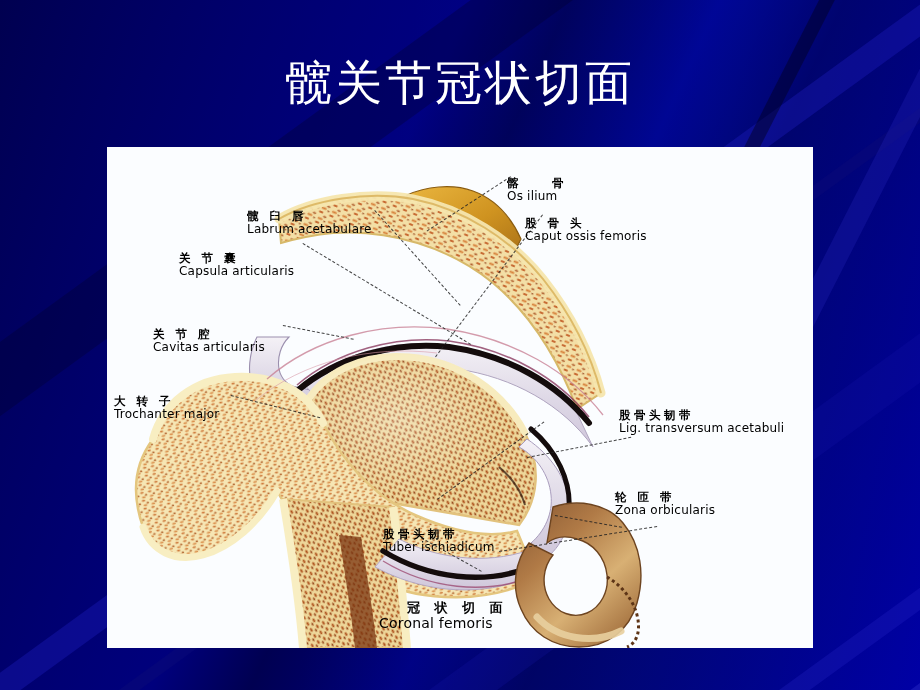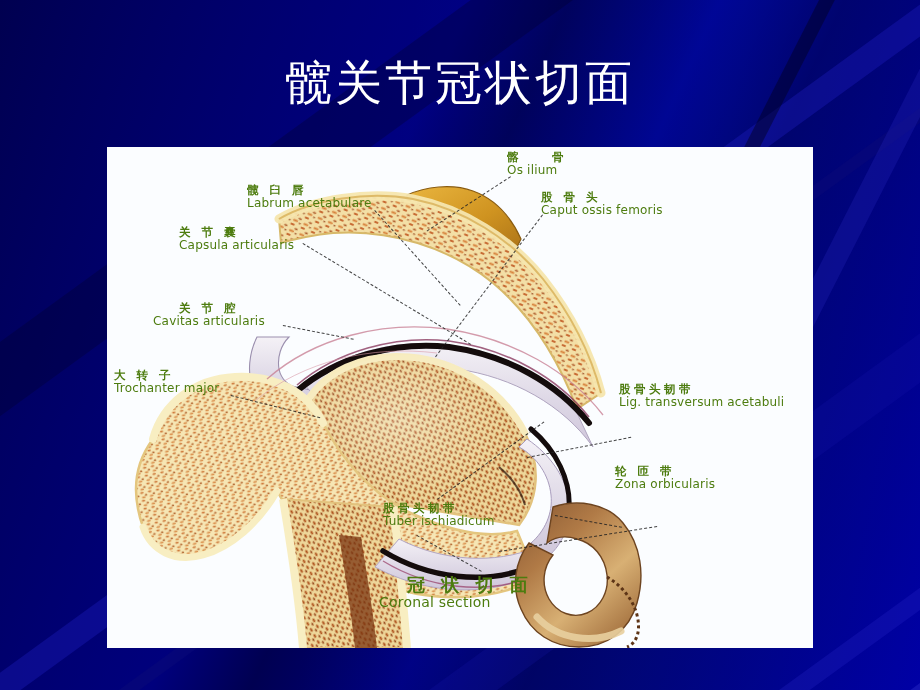--- a/index.html
+++ b/index.html
@@ -32,37 +32,37 @@
     font-size:47px;color:#ffffff;letter-spacing:3px;line-height:1.15;
     white-space:nowrap;
   }
 
   #panel{
     position:absolute;left:107px;top:147px;width:706px;height:501px;
     background:#fbfdff;overflow:hidden;
   }
 
   
-  .lbl{position:absolute;color:#4d7c0f;line-height:1.12;white-space:nowrap;}
+  .lbl{position:absolute;color:#000000;line-height:1.12;white-space:nowrap;margin-top:26px;}
   .lbl .cn{font-family:"DejaVu Sans","Liberation Sans",sans-serif;font-size:11.5px;font-weight:700;letter-spacing:3.5px;display:block;}
   .lbl .la{font-family:"DejaVu Sans","Liberation Sans",sans-serif;font-size:12px;letter-spacing:.2px;display:block;}
 
   
   .lead{position:absolute;height:0;border-top:1px dashed #222;transform-origin:0 0;opacity:.85;}
 
   
   #art{position:absolute;left:0;top:0;width:706px;height:501px;}
   .cap{
     position:absolute;left:0;bottom:8px;width:706px;text-align:center;
     font-family:"DejaVu Sans","Liberation Sans",sans-serif;
     font-size:15px;color:#111;letter-spacing:1px;
   }
   .cap b{font-weight:700;}
   .coronal{position:absolute;left:272px;top:428px;}
-  .coronal .cn{font-size:18px;letter-spacing:5px;font-weight:700;padding-left:28px;}
+  .coronal .cn{font-size:13px;letter-spacing:5px;font-weight:700;padding-left:28px;}
   .coronal .la{font-size:14px;}
 </style>
 </head>
 <body>
 
 <div id="slide">
 
   <div class="streak s1"></div>
   <div class="streak s2"></div>
   <div class="streak s3"></div>
@@ -202,56 +202,56 @@
     <div class="lbl" style="left:140px;top:37px;">
       <span class="cn">髋 臼 唇</span>
       <span class="la">Labrum acetabulare</span>
     </div>
 
     <div class="lbl" style="left:72px;top:79px;">
       <span class="cn">关 节 囊</span>
       <span class="la">Capsula articularis</span>
     </div>
 
-    <div class="lbl" style="left:46px;top:155px;text-align:center;">
+    <div class="lbl" style="left:46px;top:155px;">
       <span class="cn">关 节 腔</span>
       <span class="la">Cavitas articularis</span>
     </div>
 
     <div class="lbl" style="left:7px;top:222px;">
       <span class="cn">大 转 子</span>
       <span class="la">Trochanter major</span>
     </div>
 
     <div class="lbl" style="left:276px;top:355px;">
       <span class="cn">股骨头韧带</span>
       <span class="la">Tuber ischiadicum</span>
     </div>
 
     <div class="lbl" style="left:400px;top:4px;">
       <span class="cn">髂　　骨</span>
       <span class="la">Os ilium</span>
     </div>
 
-    <div class="lbl" style="left:434px;top:44px;">
+    <div class="lbl" style="left:418px;top:44px;">
       <span class="cn">股 骨 头</span>
       <span class="la">Caput ossis femoris</span>
     </div>
 
 
     <div class="lbl" style="left:512px;top:236px;">
       <span class="cn">股骨头韧带</span>
       <span class="la">Lig. transversum acetabuli</span>
     </div>
 
     <div class="lbl" style="left:508px;top:318px;">
       <span class="cn">轮 匝 带</span>
       <span class="la">Zona orbicularis</span>
     </div>
 
     <div class="lbl coronal">
       <span class="cn">冠 状 切 面</span>
-      <span class="la">Coronal section</span>
+      <span class="la">Coronal femoris</span>
     </div>
 
 
   </div>
 </div>
 
 </body></html>

